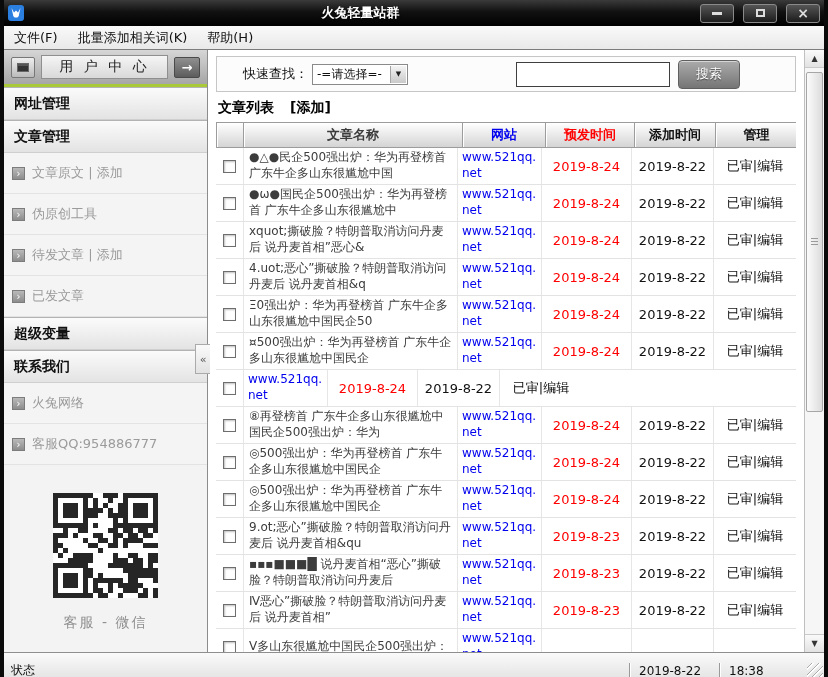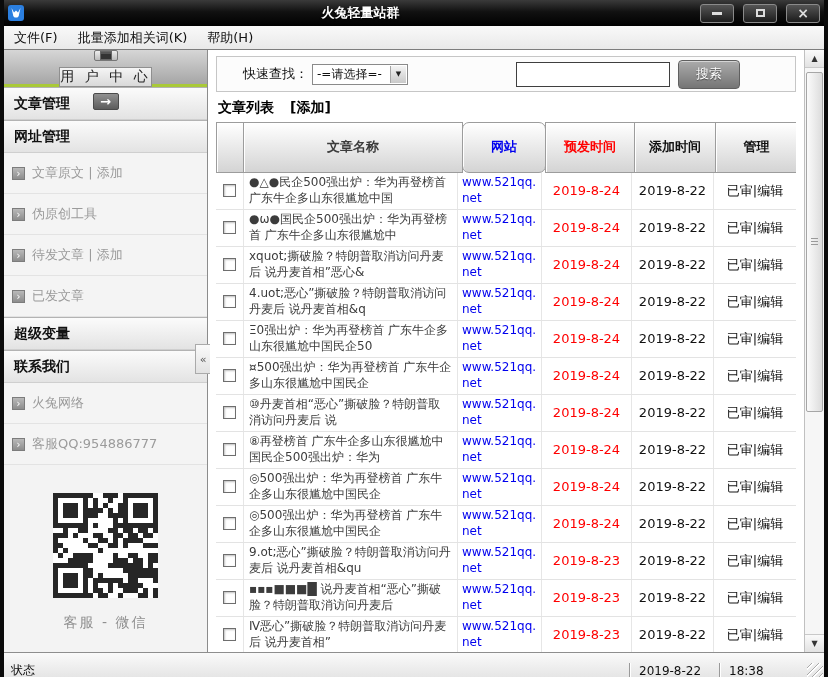--- a/index.html
+++ b/index.html
@@ -22,21 +22,21 @@
   .menubar { height:24px; display:flex; align-items:flex-end; background:linear-gradient(#f9f9f9,#e9e9e9);
     border-bottom:1px solid #7d7d7d; font-size:13px; color:#111; }
   .menu-item { padding:0 10px; height:100%; display:flex; align-items:center; cursor:default; }
 
   
   .main { position:relative; display:flex; height:602px; background:#fff; }
 
   
   .sidebar { width:204px; background:#f3f3f3; border-right:1px solid #8c8c8c; overflow:hidden; }
   .side-toolbar { height:34px; display:flex; align-items:center; gap:6px; padding:0 7px;
-    background:linear-gradient(#d6d6d6,#a6a6a6);flex-direction:column; }
+    background:linear-gradient(#d6d6d6,#a6a6a6); }
   .btn-mini { width:24px; height:21px; border:1px solid #777; border-radius:2px;
     background:linear-gradient(#eee,#bbb); display:flex; align-items:center; justify-content:center; }
   .screen-shape { width:12px; height:9px; background:#333; border:1px solid #666; box-shadow:inset 0 2px 0 #555; }
   .btn-user { flex:1; height:24px; border:1px solid #8f8f8f; background:linear-gradient(#f5f5f5,#d9d9d9);
     display:flex; align-items:center; justify-content:center; font-size:14px; letter-spacing:3px; color:#222; cursor:pointer; }
   .btn-arrow { width:26px; height:21px; border:1px solid #4a4a4a; border-radius:2px;
     background:linear-gradient(#909090,#5c5c5c); color:#fff; font-size:13px; font-weight:bold;
     display:flex; align-items:center; justify-content:center; cursor:pointer; }
   .accent-line { height:3px; background:#a9c938; box-shadow:0 1px 0 #e4eebb; }
   .side-head { padding:7px 10px 6px; font-size:14px; font-weight:bold; color:#111;
@@ -76,21 +76,21 @@
   .tbody { flex:1; overflow:hidden; }
   .tr { display:flex; height:37px; border-bottom:1px solid #e3e3e3; }
   .td { border-right:1px solid #e6e6e6; display:flex; align-items:center; overflow:hidden; }
   .col-check { width:28px; flex:0 0 28px; justify-content:center; }
   .col-name { flex:1; padding:1px 5px; color:#3c3c3c; line-height:1.3; }
   .col-site { width:84px; flex:0 0 84px; padding:1px 4px; color:#0000ee; word-break:break-all; line-height:1.3; cursor:pointer; }
   .col-pre { width:90px; flex:0 0 90px; justify-content:center; color:#ff0000; font-size:13px; }
   .col-add { width:82px; flex:0 0 82px; justify-content:center; color:#111; font-size:13px; }
   .col-man { width:82px; flex:0 0 82px; justify-content:center; color:#111; font-size:13px; border-right:none; cursor:pointer; }
   .th.col-name { padding:0; }
-  .th.col-site { color:#0000ee; justify-content:center; padding:16px; cursor:pointer;border-radius:7px; }
+  .th.col-site { color:#0000ee; justify-content:center; padding:3px; cursor:pointer; }
   .th.col-pre { color:#ff0000; }
   .checkbox { width:13px; height:13px; border:1px solid #6e6e6e; background:#fff;
     box-shadow:inset 1px 1px 2px rgba(0,0,0,.25); cursor:pointer; }
   .name-text { display:-webkit-box; -webkit-line-clamp:2; -webkit-box-orient:vertical; overflow:hidden; }
 
   
   .scrollcol { width:20px; flex:0 0 20px; position:relative; background:#f6f6f6; border-left:1px solid #c0c0c0; }
   .sb-btn { position:absolute; left:0; right:0; height:18px; display:flex; align-items:center; justify-content:center;
     font-size:8px; color:#333; background:linear-gradient(#fafafa,#e2e2e2); cursor:pointer; }
   .sb-up { top:0; border-bottom:1px solid #c9c9c9; }
@@ -145,22 +145,22 @@
         <div class="btn-mini">
           <span class="screen-shape"></span>
         </div>
         <div class="btn-user">用 户 中 心</div>
         <div class="btn-arrow">
           <span>→</span>
         </div>
       </div>
       <div class="accent-line"></div>
 
+      <div class="side-head">网址管理</div>
       <div class="side-head">文章管理</div>
-      <div class="side-head">网址管理</div>
 
       <div class="side-item">
         <span class="sub-arrow">›</span>
         <span>文章原文 | 添加</span>
       </div>
       <div class="side-item">
         <span class="sub-arrow">›</span>
         <span>伪原创工具</span>
       </div>
       <div class="side-item">
@@ -541,23 +541,20 @@
     <div class="td col-site">www.521qq.net</div>
     <div class="td col-pre">2019-8-24</div>
     <div class="td col-add">2019-8-22</div>
     <div class="td col-man">已审|编辑</div>
   </div>
 
   <div class="tr">
     <div class="td col-check">
       <span class="checkbox"></span>
     </div>
-    <div class="td col-name">
-                <span class="name-text">⑩丹麦首相“恶心”撕破脸？特朗普取消访问丹麦后 说</span>
-              </div>
     <div class="td col-site">www.521qq.net</div>
     <div class="td col-pre">2019-8-24</div>
     <div class="td col-add">2019-8-22</div>
     <div class="td col-man">已审|编辑</div>
   </div>
 
   <div class="tr">
     <div class="td col-check">
       <span class="checkbox"></span>
     </div>

